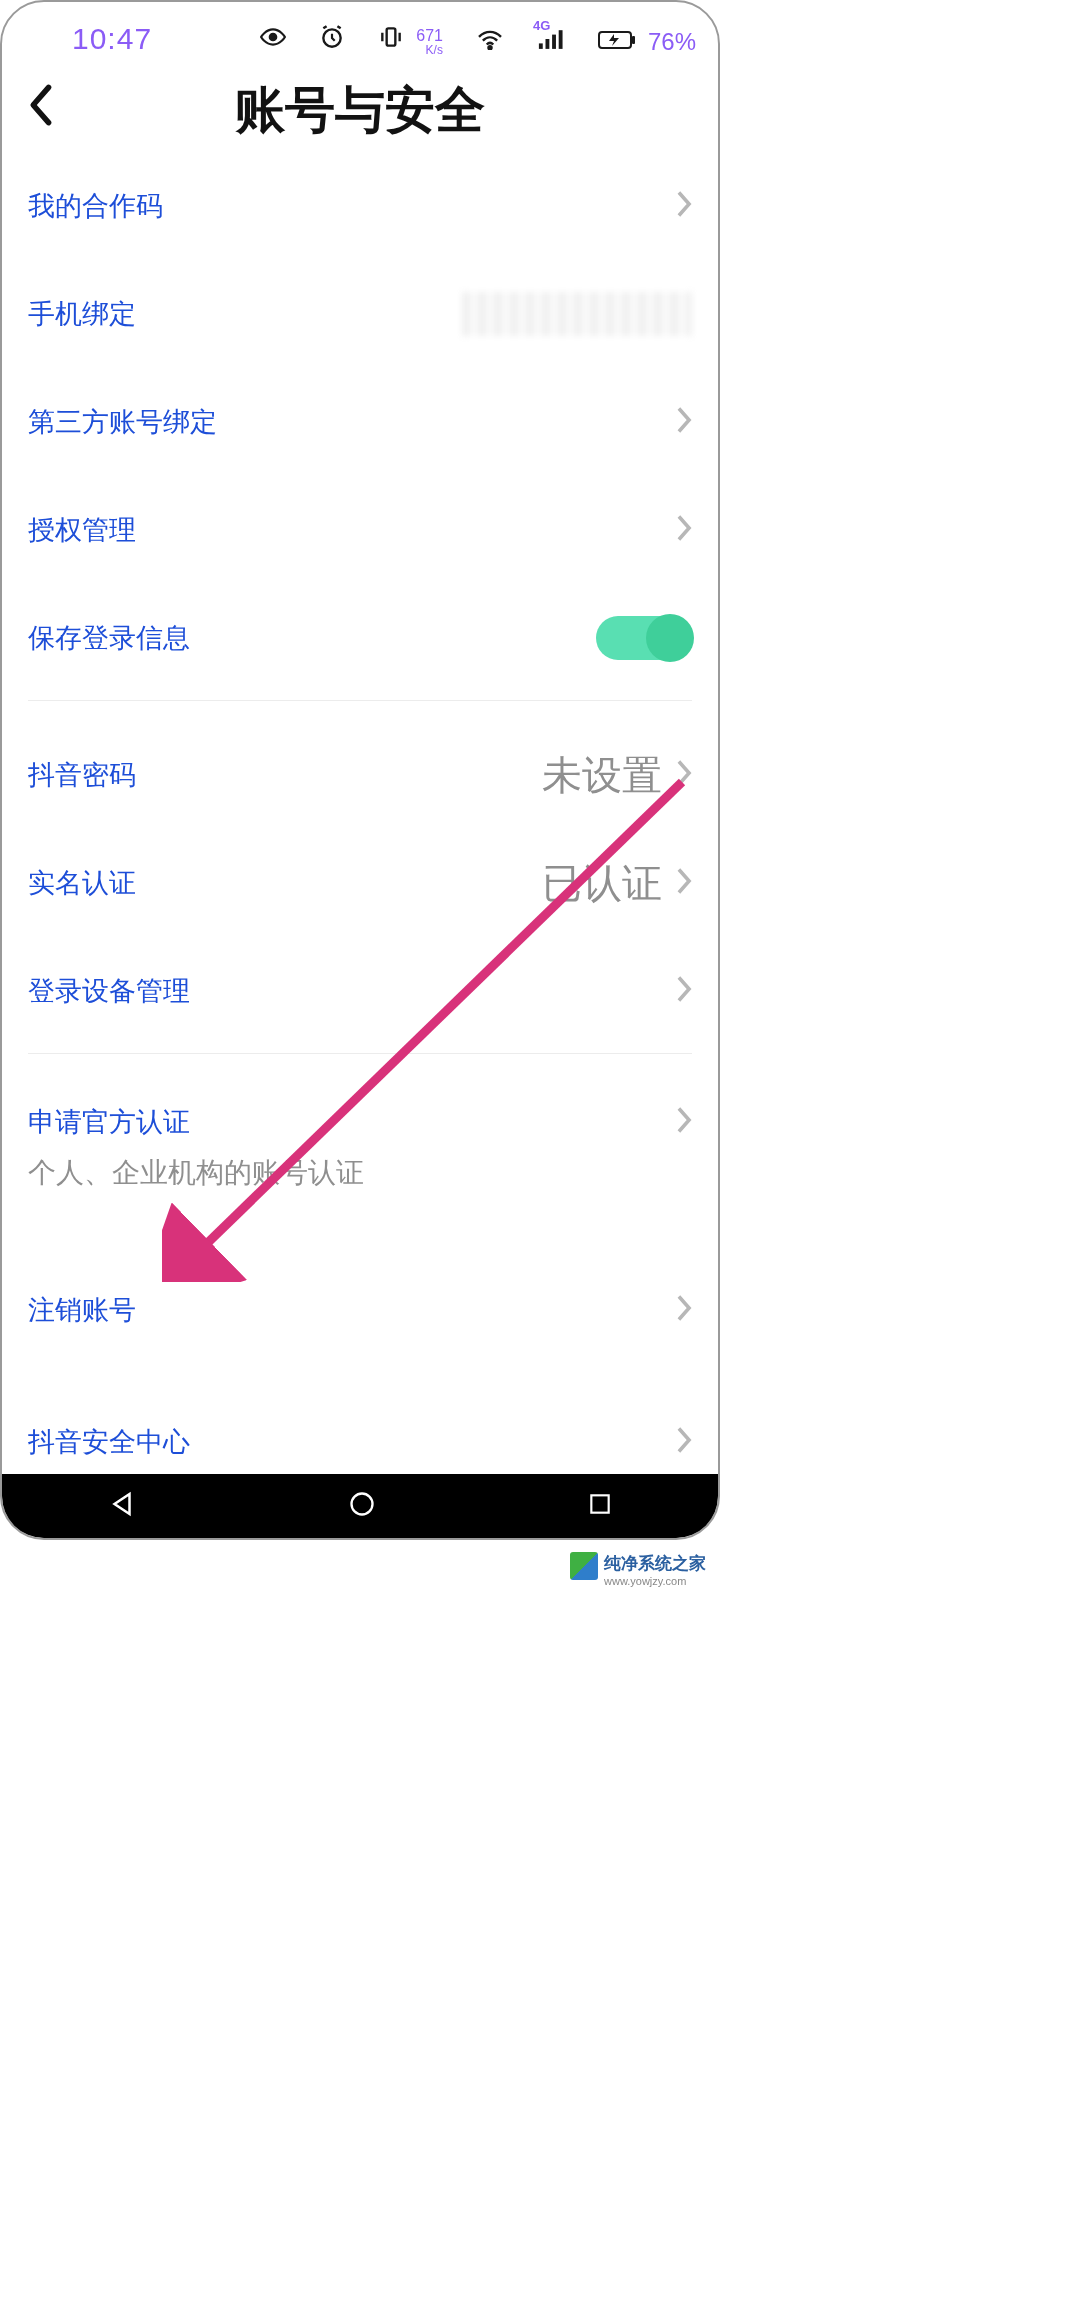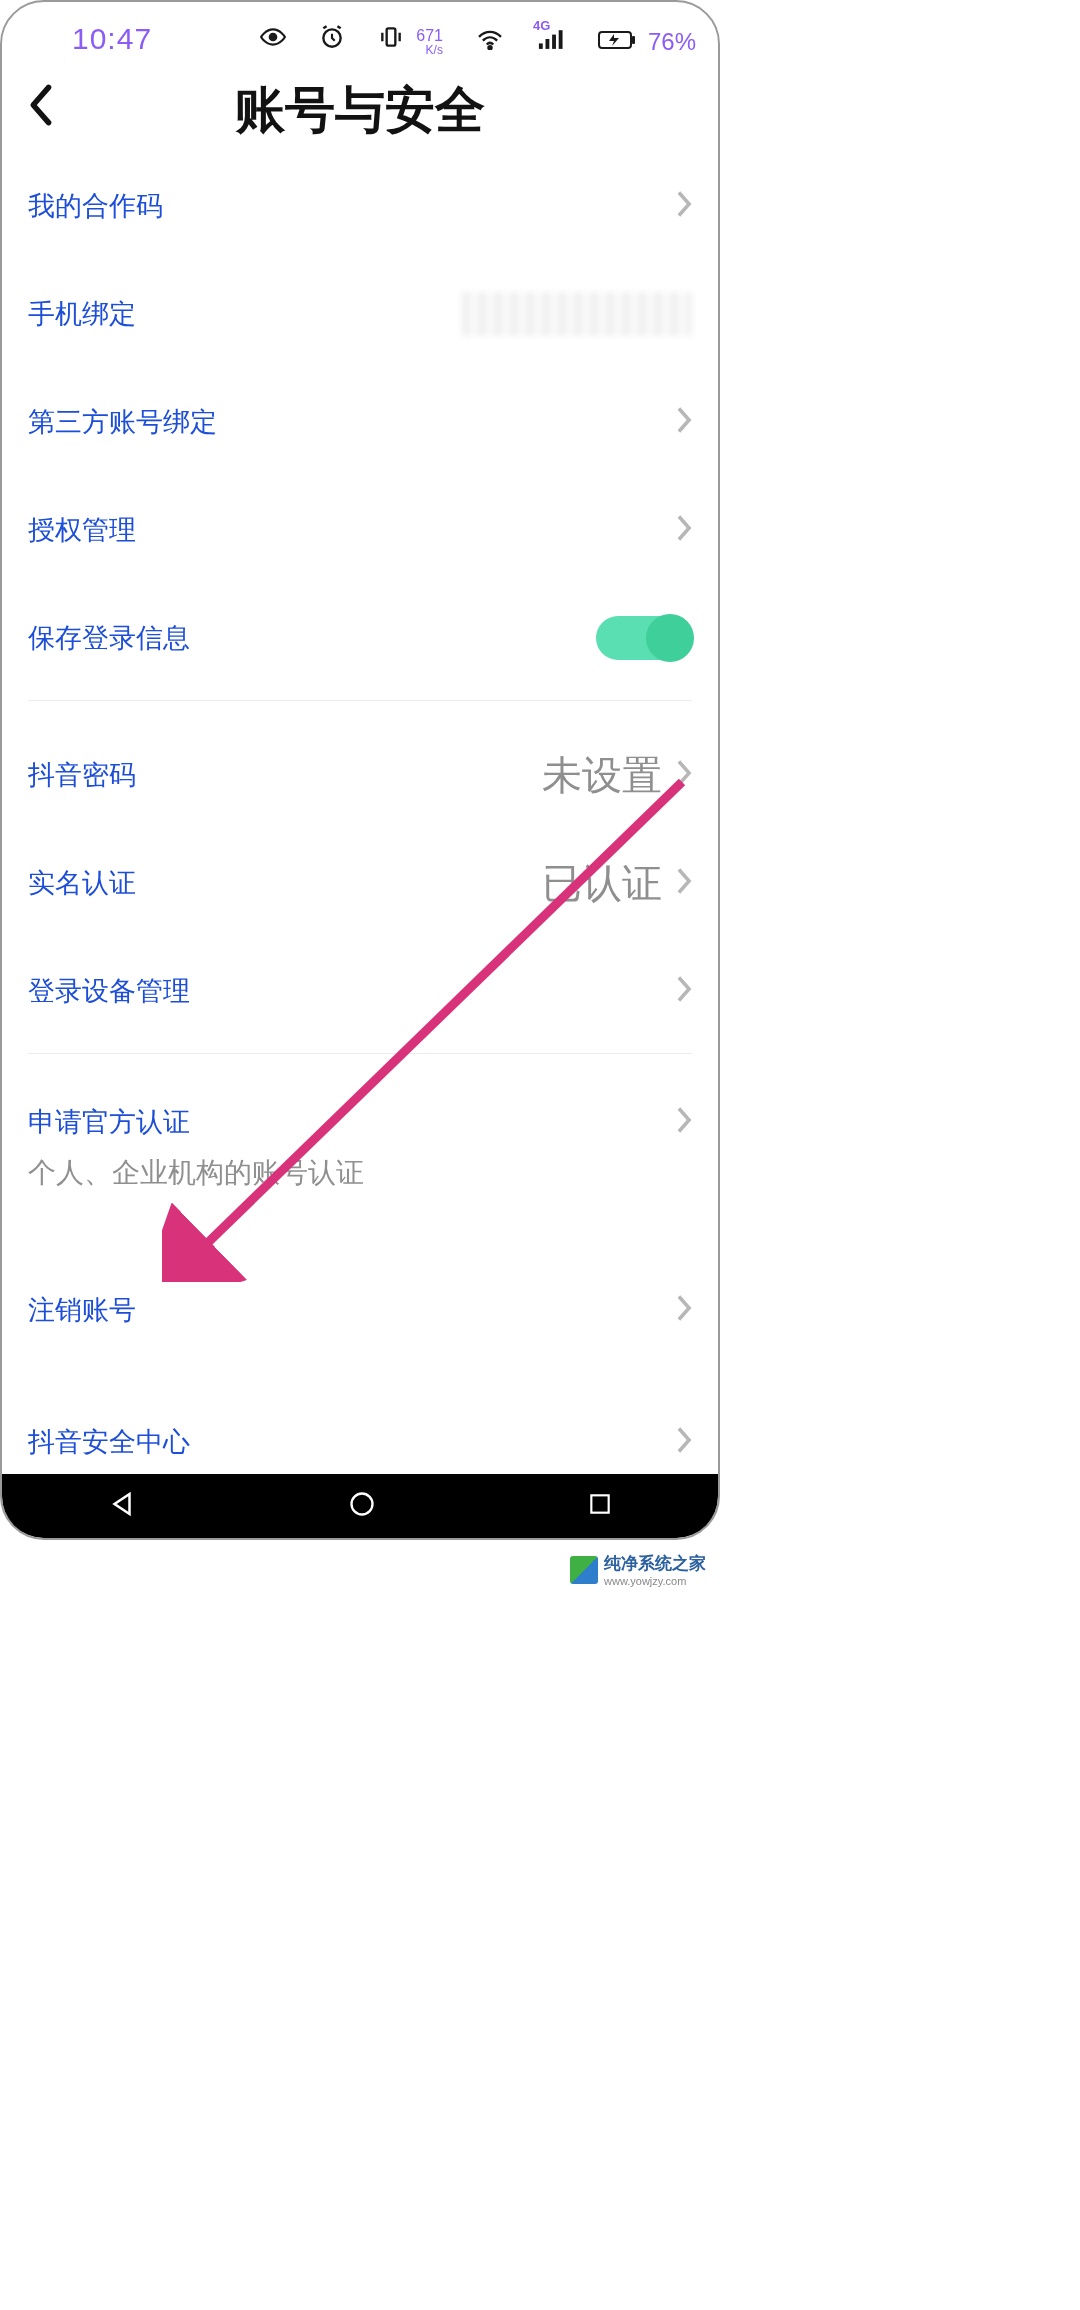--- a/index.html
+++ b/index.html
@@ -104,21 +104,20 @@
       display:flex;
       justify-content:space-around;
       align-items:center;
       border-radius: 0 0 40px 40px;
     }
     .watermark {
       position:absolute;
       left: 570px;
       top: 1552px;
       display:flex;
-      align-items:center;
       gap:6px;
       font-size:18px;
       color:#3a6fb7;
     }
     .watermark .wm-logo {
       width:28px;height:28px;
       background:linear-gradient(135deg,#3fb043 50%,#2f7ecb 50%);
       border-radius:3px;
     }
     .watermark .line1{font-weight:700;font-size:17px;color:#2a5fa0;}

